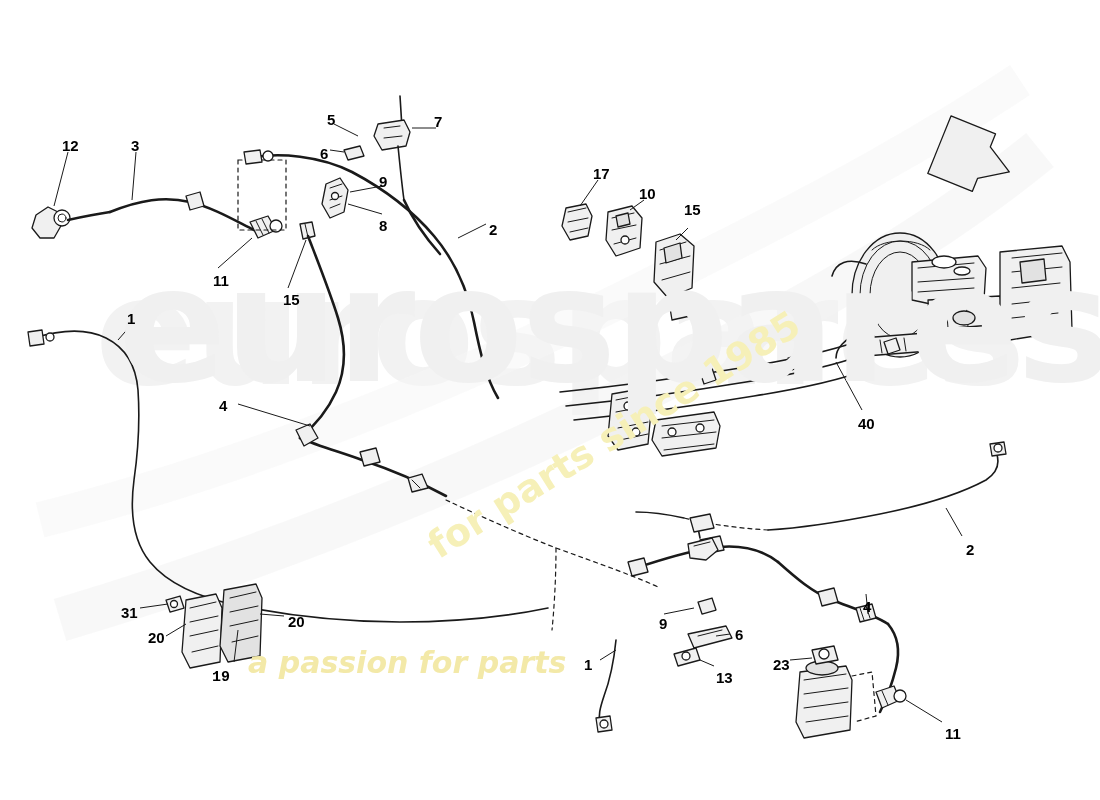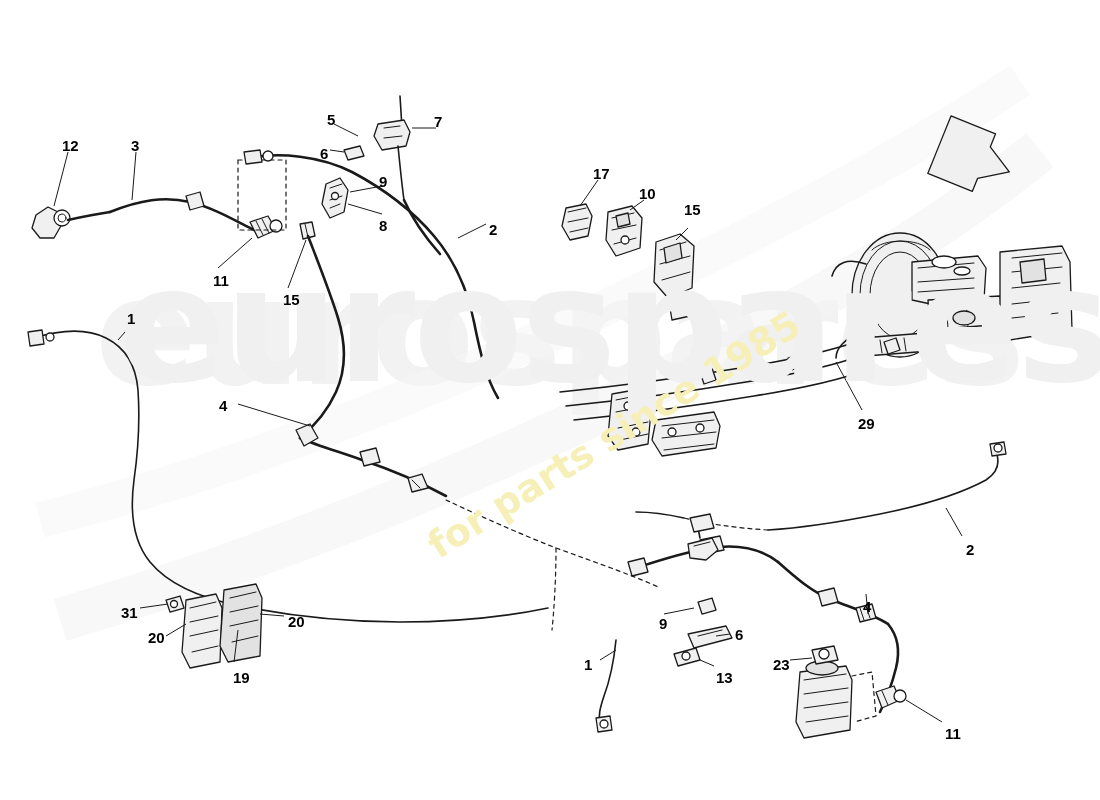--- a/index.html
+++ b/index.html
@@ -326,43 +326,44 @@
       <path d="M730,634 L716,636"></path>
       <path d="M600,660 L616,650"></path>
       <path d="M714,666 L700,660"></path>
       <path d="M790,660 L812,658"></path>
       <path d="M942,722 L906,700"></path>
     </g>
   </svg>
 
   <div class="wm wm-main" style="left:118px; top:232px; font-size:160px; color:#f0f0f0;">eurospares</div>
   <div class="wm wm-diag" style="left:420px; top:530px;">for parts since 1985</div>
+  <div class="wm wm-sub" style="left:248px; top:645px;">a passion for parts</div>
 
   <div class="label" style="left:62px;  top:138px;">12</div>
   <div class="label" style="left:131px; top:138px;">3</div>
   <div class="label" style="left:327px; top:112px;">5</div>
   <div class="label" style="left:434px; top:114px;">7</div>
   <div class="label" style="left:320px; top:146px;">6</div>
   <div class="label" style="left:379px; top:174px;">9</div>
   <div class="label" style="left:379px; top:218px;">8</div>
   <div class="label" style="left:489px; top:222px;">2</div>
   <div class="label" style="left:593px; top:166px;">17</div>
   <div class="label" style="left:639px; top:186px;">10</div>
   <div class="label" style="left:684px; top:202px;">15</div>
   <div class="label" style="left:213px; top:273px;">11</div>
   <div class="label" style="left:283px; top:292px;">15</div>
   <div class="label" style="left:127px; top:311px;">1</div>
   <div class="label" style="left:219px; top:398px;">4</div>
-  <div class="label" style="left:858px; top:416px;">29</div>
+  <div class="label" style="left:858px; top:416px;">40</div>
   <div class="label" style="left:966px; top:542px;">2</div>
   <div class="label" style="left:863px; top:599px;">4</div>
   <div class="label" style="left:121px; top:605px;">31</div>
   <div class="label" style="left:288px; top:614px;">20</div>
   <div class="label" style="left:148px; top:630px;">20</div>
-  <div class="label" style="left:233px; top:670px;">19</div>
+  <div class="label" style="left:212px; top:670px;font-family:Liberation Mono, monospace;">19</div>
   <div class="label" style="left:659px; top:616px;">9</div>
   <div class="label" style="left:735px; top:627px;">6</div>
   <div class="label" style="left:584px; top:657px;">1</div>
   <div class="label" style="left:716px; top:670px;text-align:right;">13</div>
   <div class="label" style="left:773px; top:657px;">23</div>
   <div class="label" style="left:945px; top:726px;">11</div>
 
 </div>
 
 </body></html>

